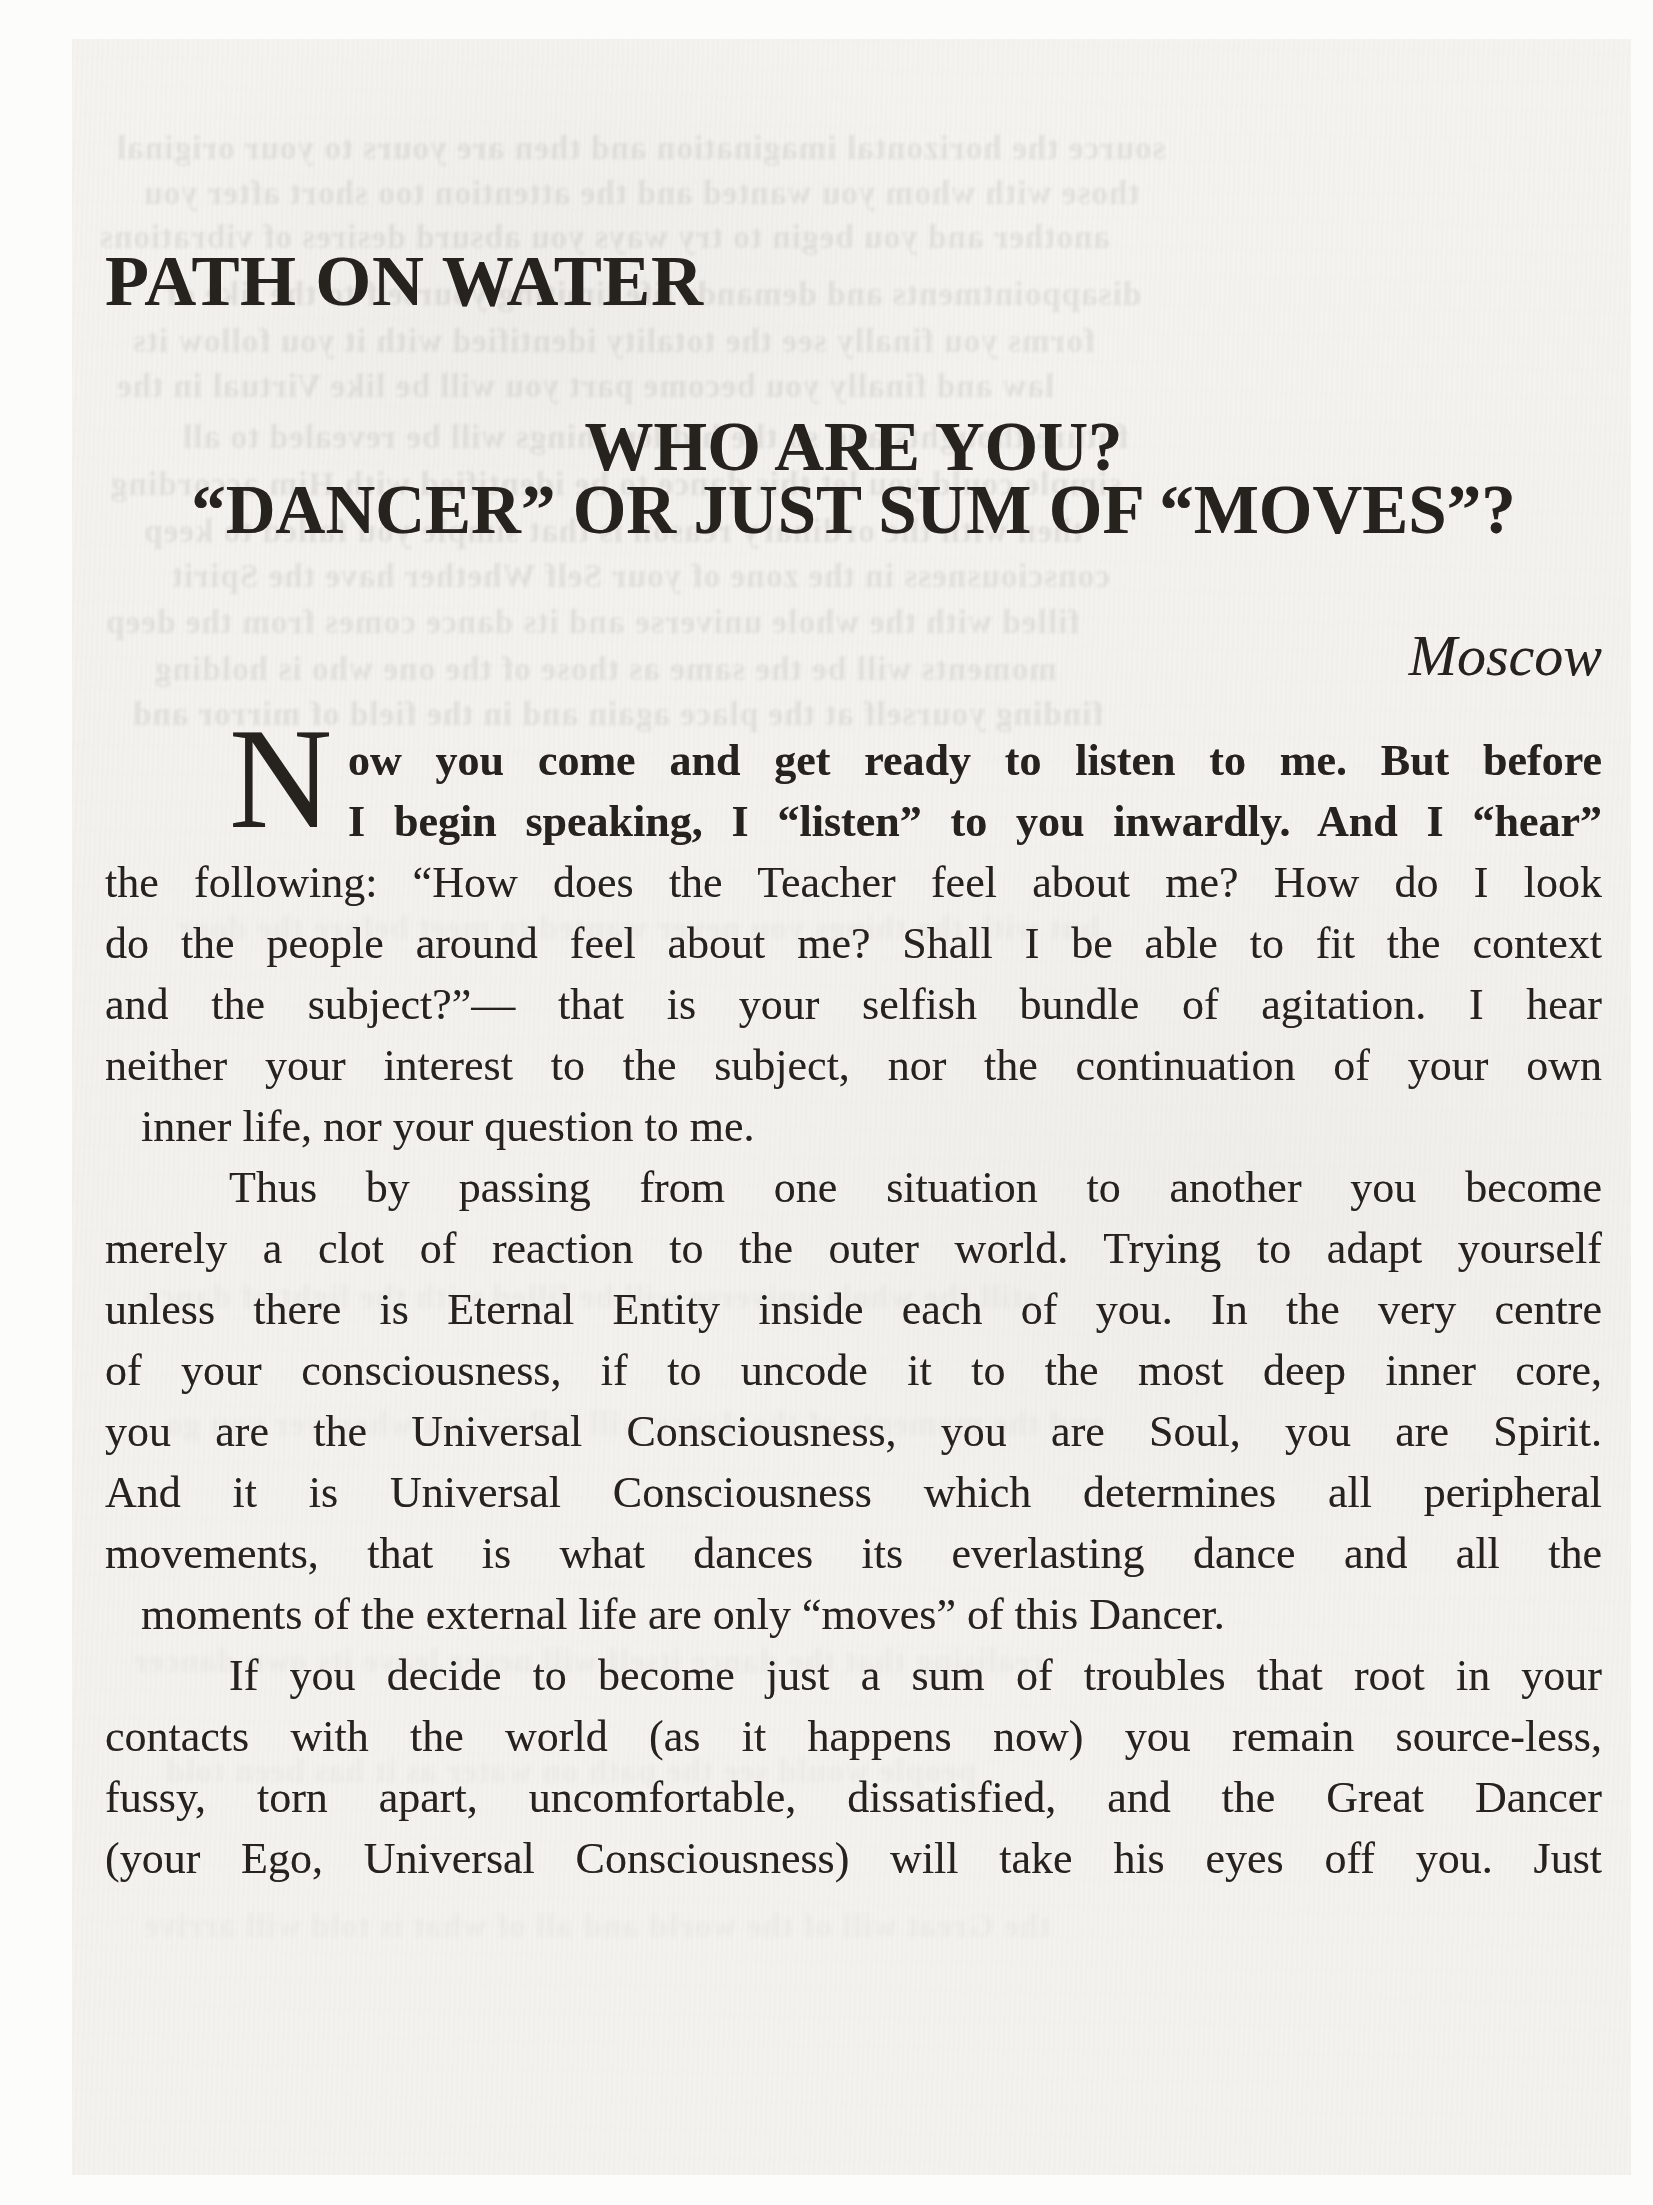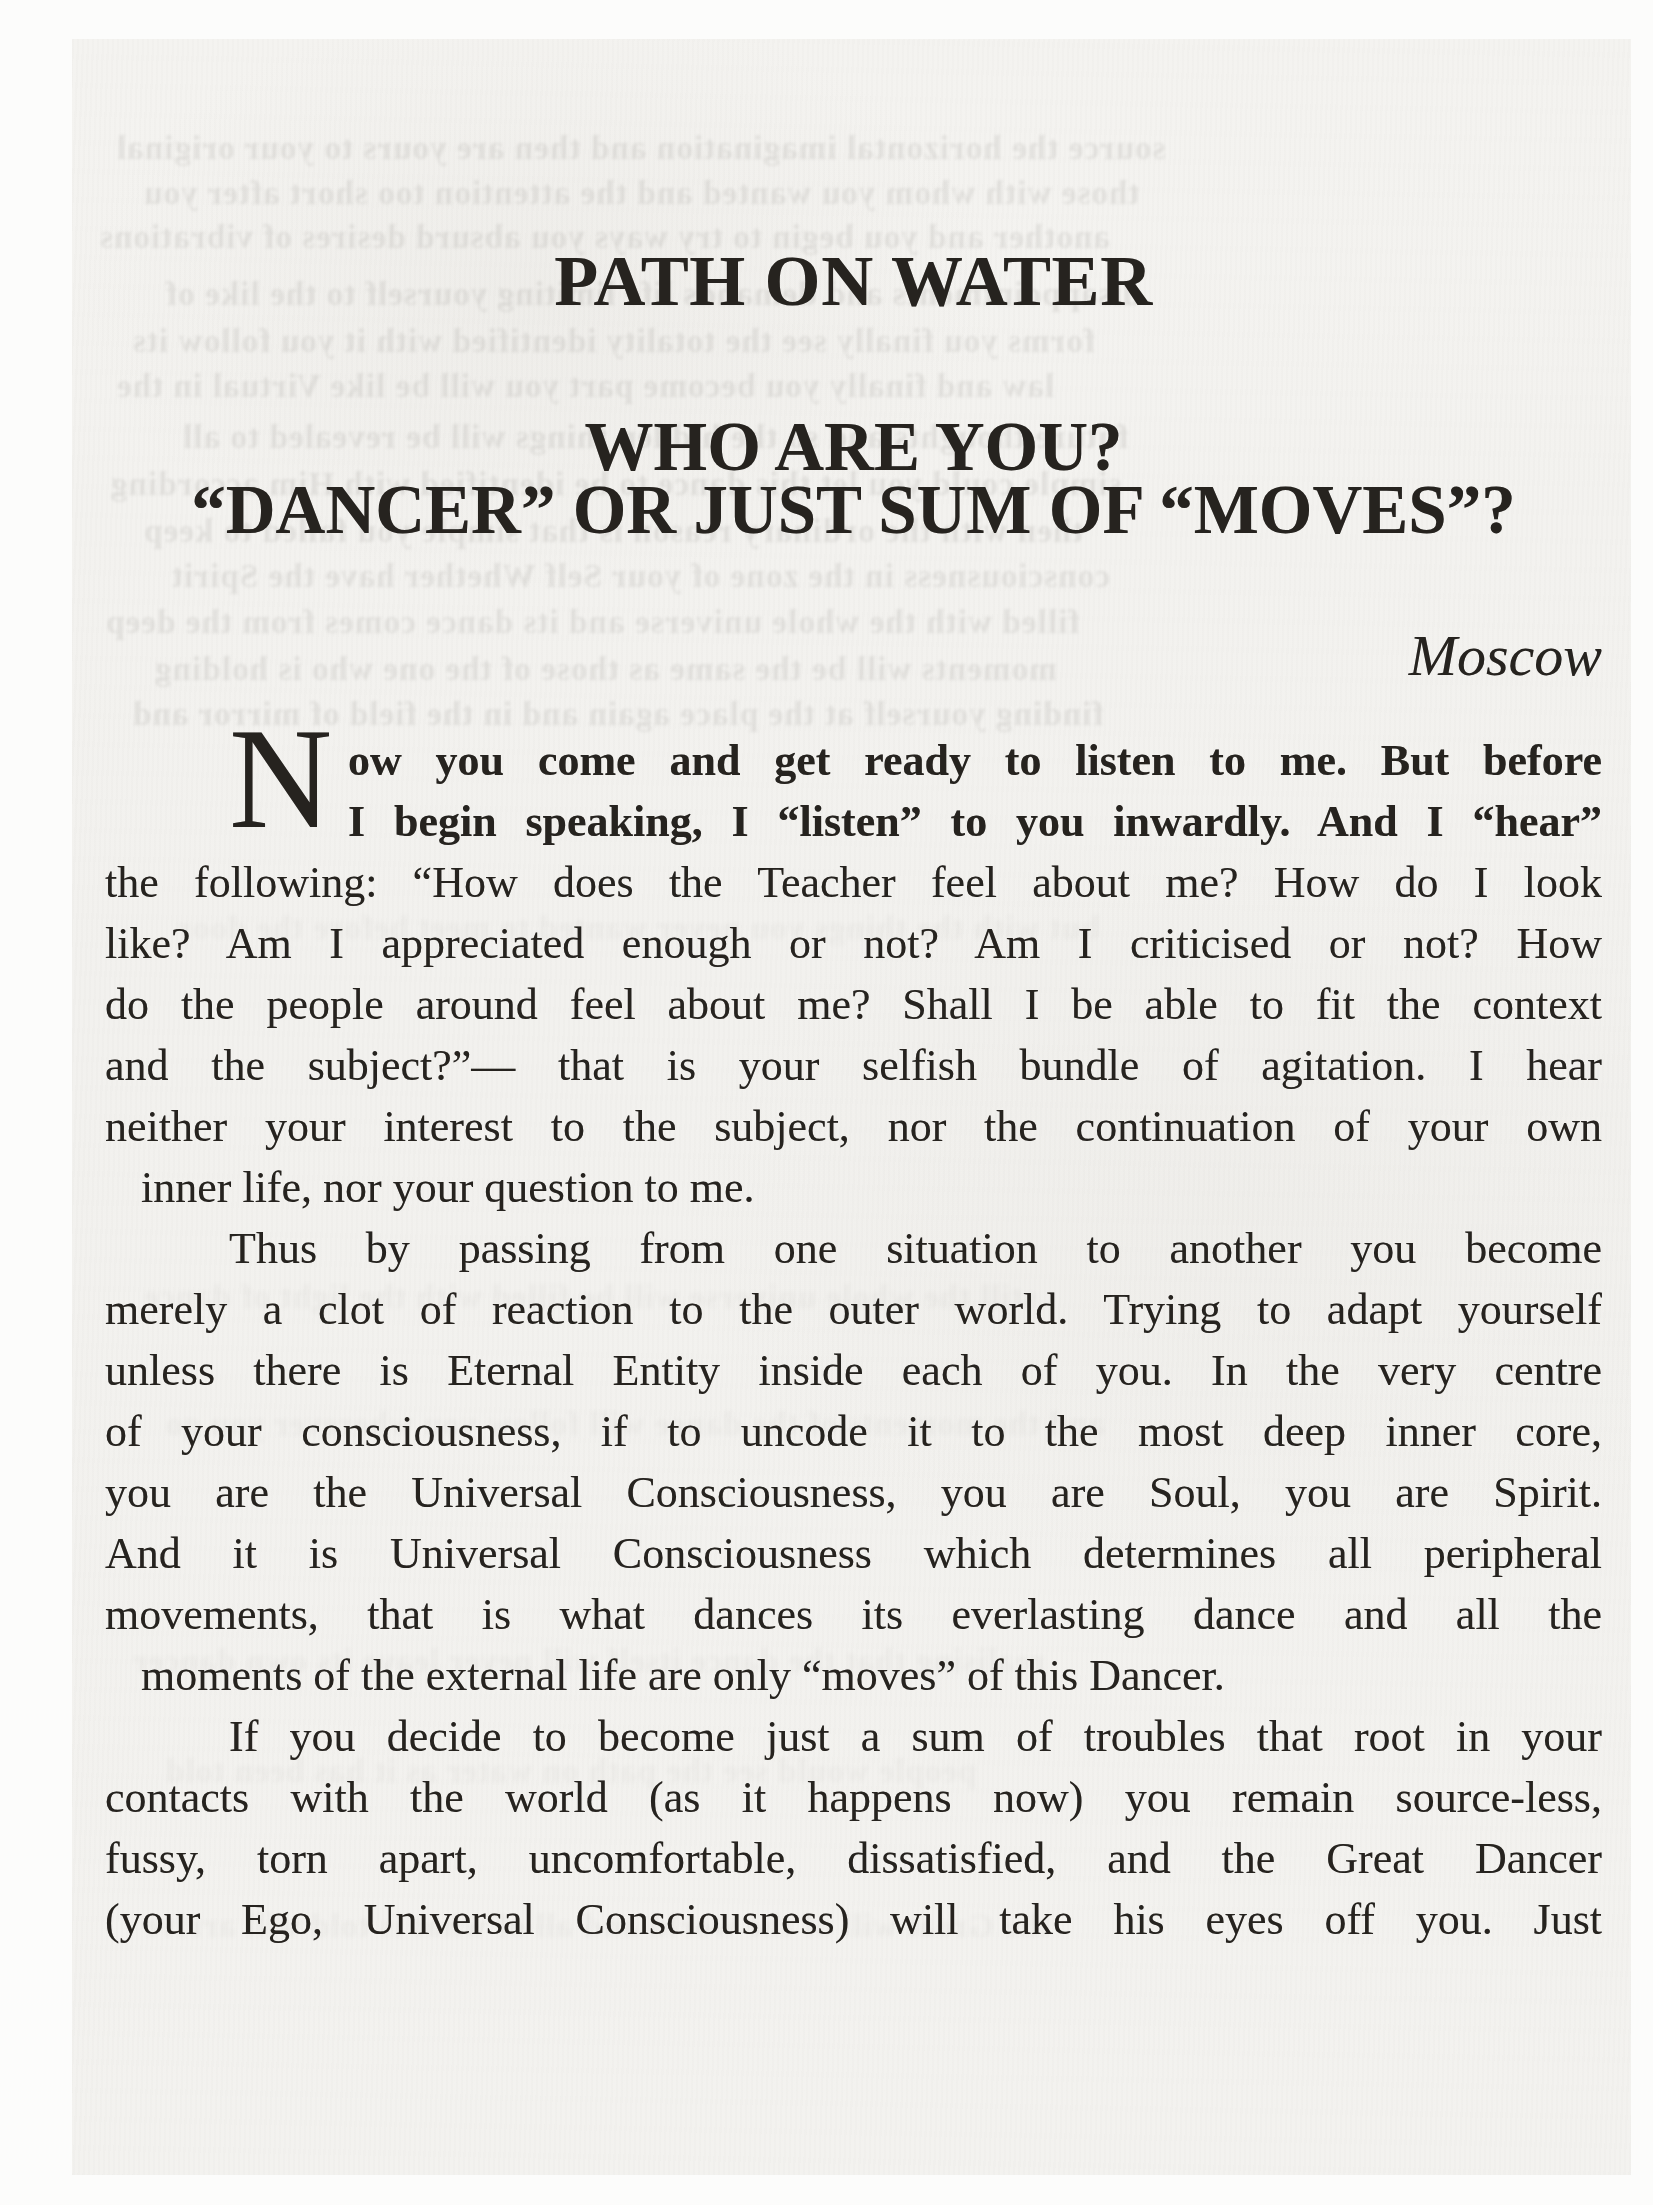--- a/index.html
+++ b/index.html
@@ -14,21 +14,21 @@
   .bleed{position:absolute;inset:0;overflow:hidden;}
   .bt{
     position:absolute;transform:scaleX(-1);
     font:700 33px "Liberation Serif",serif;color:#76736e;
     opacity:.14;filter:blur(1.7px);white-space:nowrap;letter-spacing:1.1px;
   }
   .bt.low{opacity:.055;filter:blur(2.2px);}
   .content{position:absolute;inset:0;font-family:"Liberation Serif",serif;color:#26231f;text-shadow:0 0 0.6px rgba(38,35,31,.35);}
   .title{
     position:absolute;left:105px;width:1497px;top:197px;
-    font-size:72px;font-weight:700;line-height:1;text-align:center;letter-spacing:0.6px;
+    font-size:72px;font-weight:700;line-height:1;letter-spacing:0.6px;
   }
   .subtitle{position:absolute;left:105px;width:1497px;top:416px;font-size:69px;font-weight:700;line-height:63px;text-align:center;}
   .byline{position:absolute;left:105px;width:1497px;top:622px;font-size:58px;font-style:italic;text-align:right;}
   .bodytext{position:absolute;left:105px;top:730px;width:1497px;font-size:44px;line-height:61px;}
   .dropcap{position:absolute;left:124px;top:-22px;font-size:143px;line-height:1;}
   .tl{text-align:justify;text-align-last:justify;}
   .tl.wrap{padding-left:243px;font-weight:bold;}
   .tl.indent{padding-left:124px;}
   .tl.lastline{text-align-last:left;margin-left:36px;}
 </style>
@@ -69,21 +69,20 @@
   </div>
 
   <div class="byline">Moscow</div>
 
   <div class="bodytext">
     <span class="dropcap">N</span>
 
     <div class="tl wrap">ow you come and get ready to listen to me. But before</div>
     <div class="tl wrap">I begin speaking, I “listen” to you inwardly. And I “hear”</div>
     <div class="tl">the following: “How does the Teacher feel about me? How do I look</div>
-    <div class="tl">like? Am I appreciated enough or not? Am I criticised or not? How</div>
     <div class="tl">do the people around feel about me? Shall I be able to fit the context</div>
     <div class="tl">and the subject?”— that is your selfish bundle of agitation. I hear</div>
     <div class="tl">neither your interest to the subject, nor the continuation of your own</div>
     <div class="tl lastline">inner life, nor your question to me.</div>
 
     <div class="tl indent">Thus by passing from one situation to another you become</div>
     <div class="tl">merely a clot of reaction to the outer world. Trying to adapt yourself</div>
     <div class="tl">unless there is Eternal Entity inside each of you. In the very centre</div>
     <div class="tl">of your consciousness, if to uncode it to the most deep inner core,</div>
     <div class="tl">you are the Universal Consciousness, you are Soul, you are Spirit.</div>

